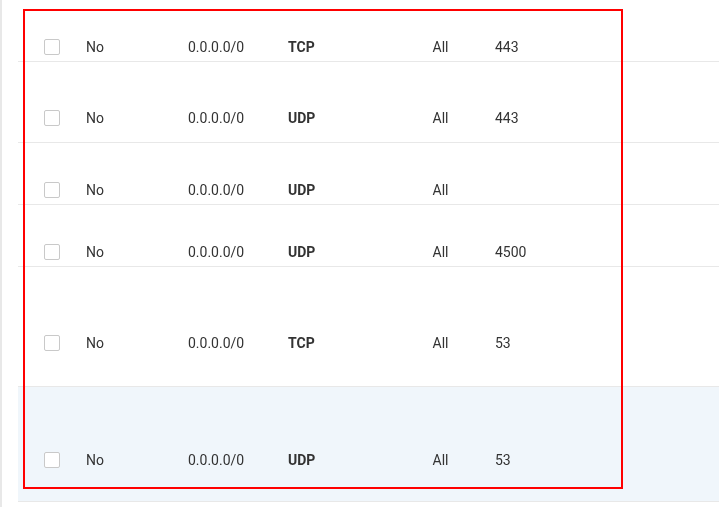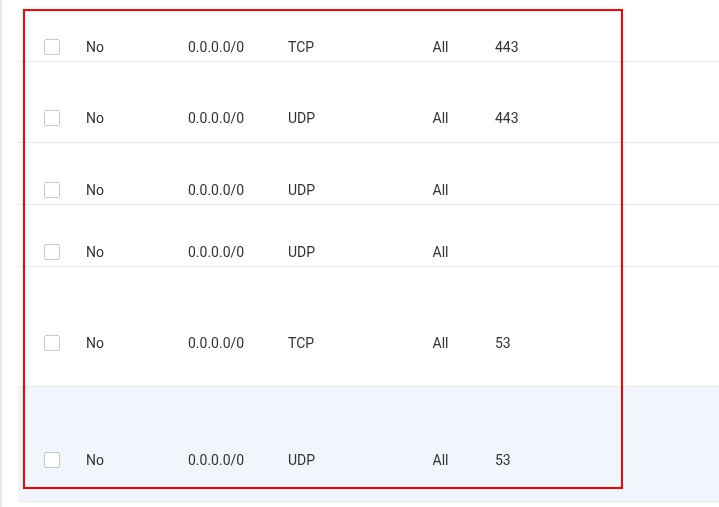--- a/index.html
+++ b/index.html
@@ -63,21 +63,21 @@
     }
     .cell.checkbox {
       width: 60px;
       display: flex;
       justify-content: center;
       padding-left: 18px;
       padding-right: 10px;
     }
     .cell.c1 { width: 102px; }
     .cell.c2 { width: 100px; }
-    .cell.c3 { width: 114px; }
+    .cell.c3 { width: 114px; font-weight: bold; }
     .cell.c4 { width: 93px; text-align: center; }
     .cell.c5 { width: 90px; }
     .checkbox-box {
       width: 16px;
       height: 16px;
       border: 1px solid #c9c9c9;
       border-radius: 2px;
       background: #fff;
       cursor: pointer;
     }
@@ -130,20 +130,21 @@
   </div>
 
   <div class="row short">
     <div class="cell checkbox">
       <div class="checkbox-box"></div>
     </div>
     <div class="cell c1">No</div>
     <div class="cell c2">0.0.0.0/0</div>
     <div class="cell c3">UDP</div>
     <div class="cell c4">All</div>
+    <div class="cell c5">4500</div>
   </div>
 
   <div class="row tall">
     <div class="cell checkbox">
       <div class="checkbox-box"></div>
     </div>
     <div class="cell c1">No</div>
     <div class="cell c2">0.0.0.0/0</div>
     <div class="cell c3">TCP</div>
     <div class="cell c4">All</div>

